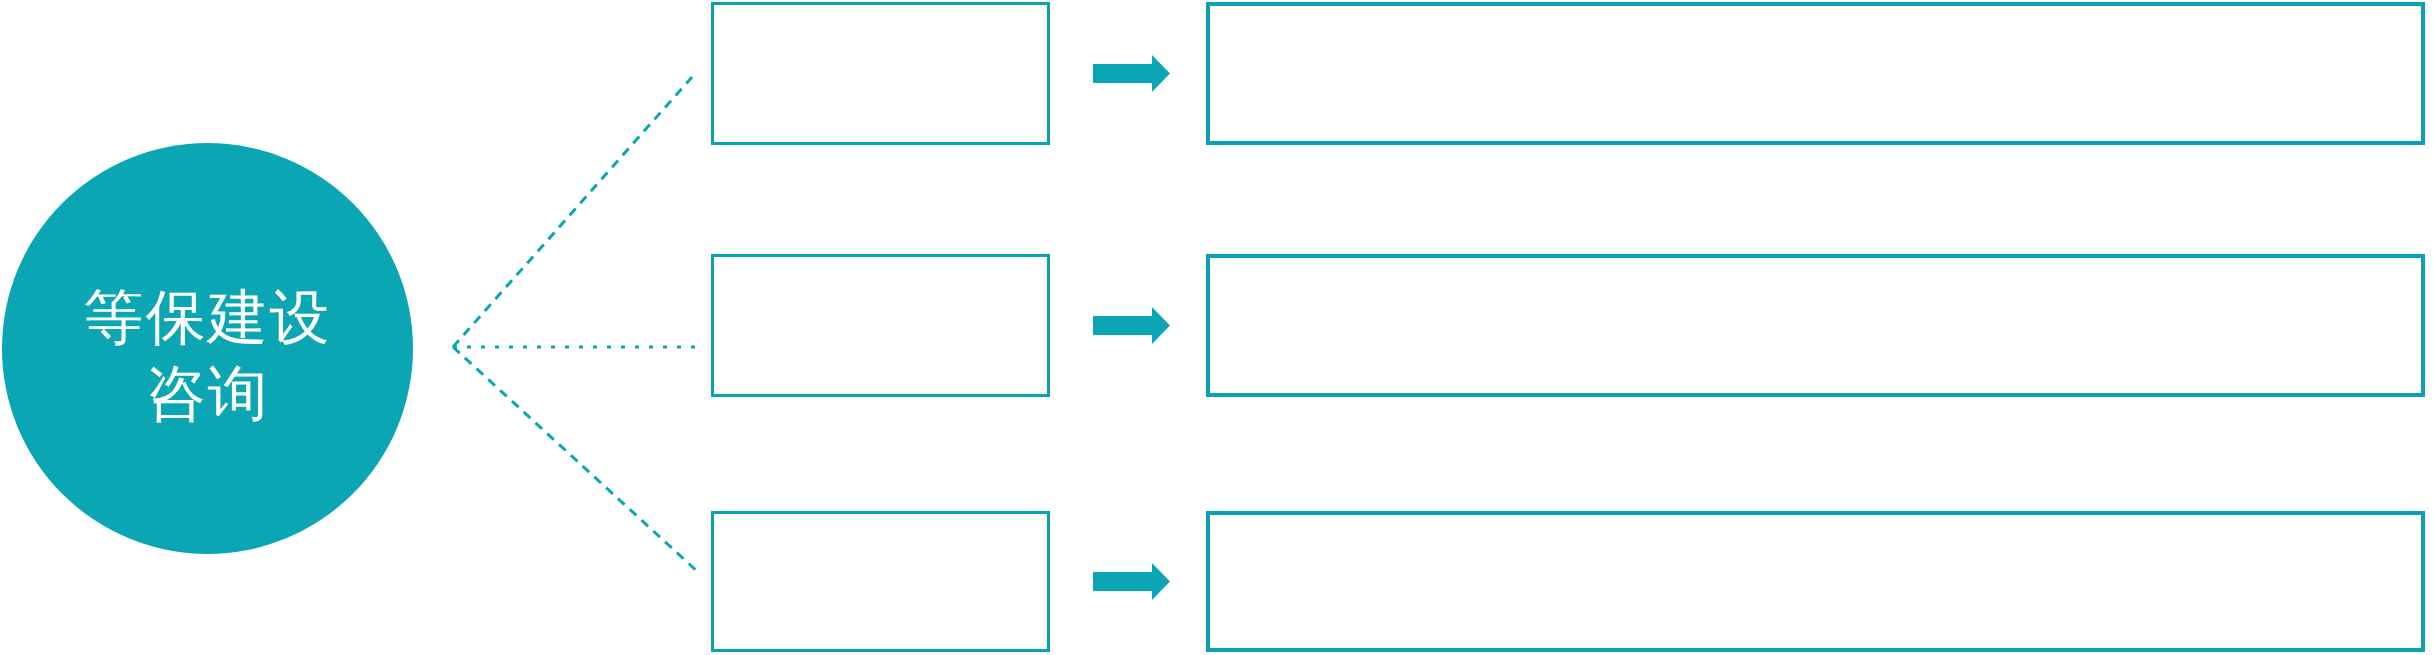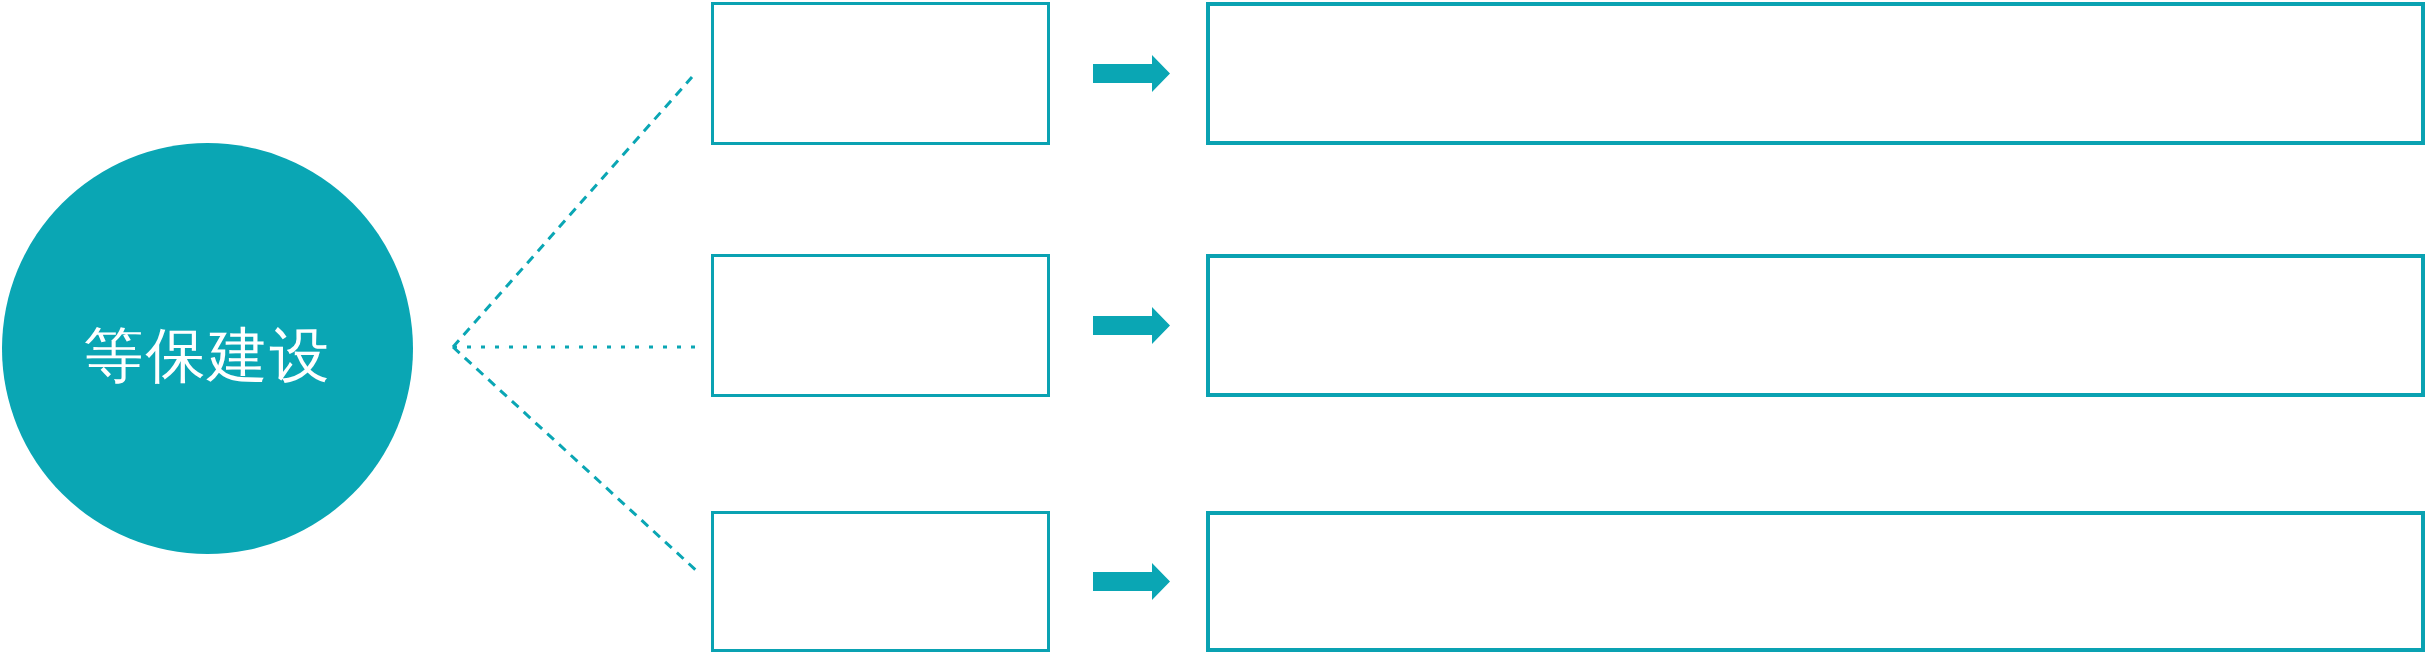--- a/index.html
+++ b/index.html
@@ -104,20 +104,21 @@
 
   <svg class="connectors" viewBox="0 0 2434 655" xmlns="http://www.w3.org/2000/svg">
     <line class="connector dash-long" x1="453" y1="347" x2="692" y2="77"></line>
     <line class="connector dash-dot" x1="453" y1="347" x2="703" y2="347"></line>
     <line class="connector dash-long" x1="453" y1="347" x2="699" y2="573"></line>
   </svg>
 
   <div class="center-circle">
     <div class="label">
       <div>等保建设</div>
+      <div>咨询</div>
     </div>
   </div>
 
   <div class="row1">
     <div class="small-box">
       <div class="box-text"></div>
     </div>
     <svg class="arrow" viewBox="0 0 77 37" xmlns="http://www.w3.org/2000/svg">
       <polygon points="0,9 59,9 59,0 77,18.5 59,37 59,28 0,28"></polygon>
     </svg>

